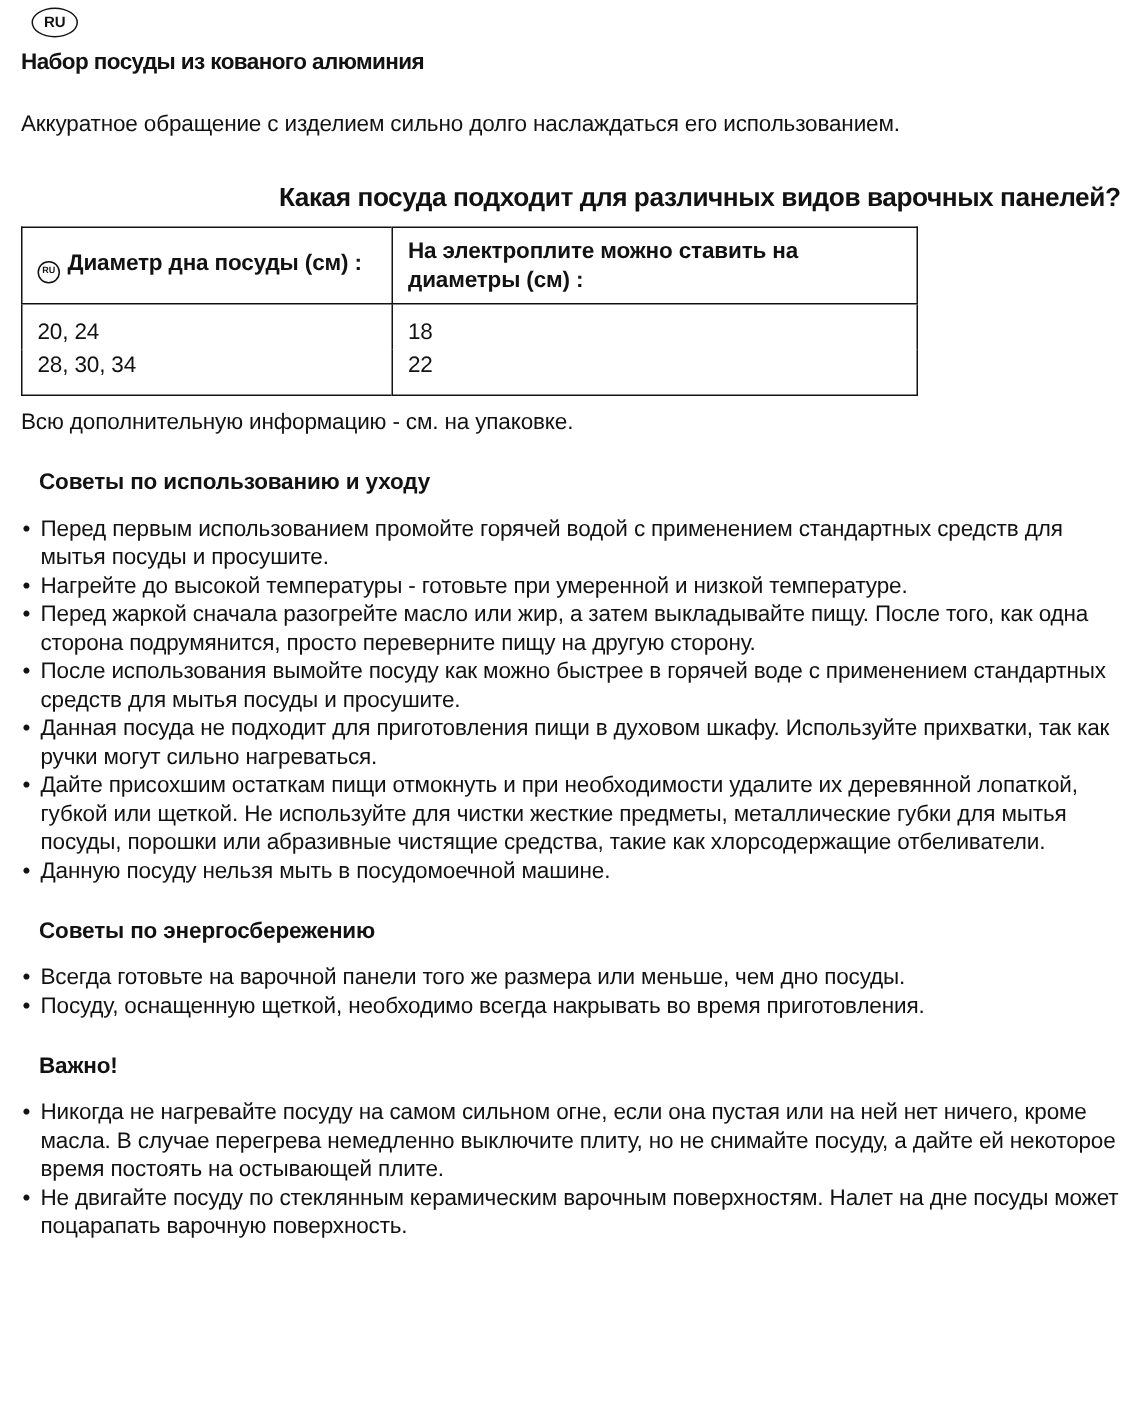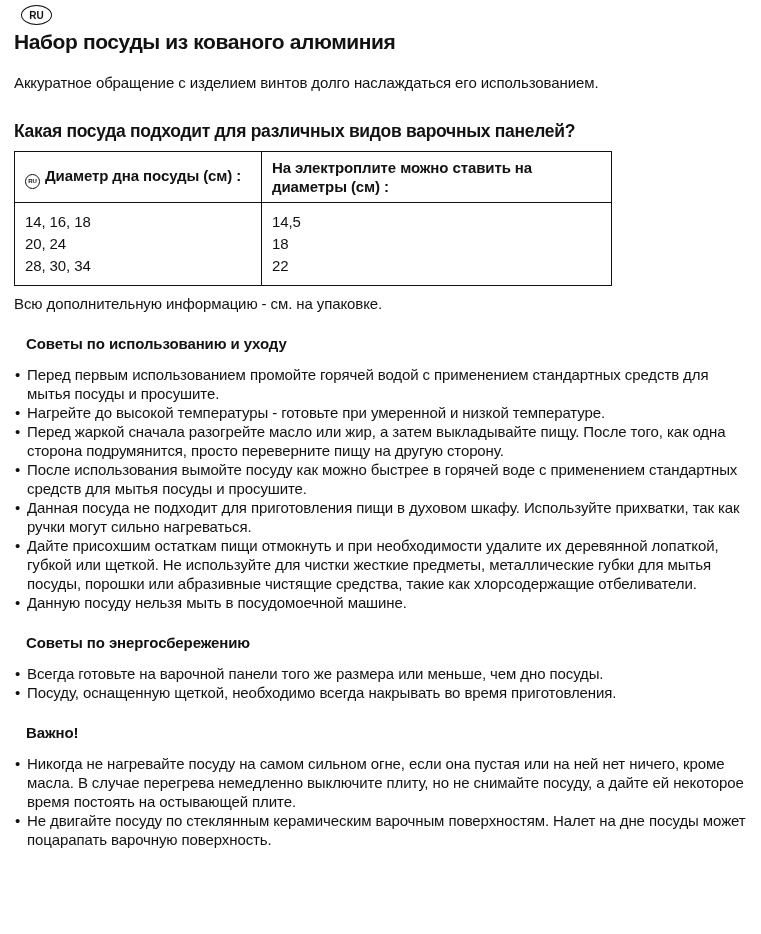--- a/index.html
+++ b/index.html
@@ -10,28 +10,28 @@
     color: #121212; font-size: 15px; line-height: 19px;
     letter-spacing: -0.1px; overflow: hidden;
   }
   
   .ru-badge {
     width: 29px; height: 18px; border: 1.7px solid #121212; border-radius: 50%;
     display: flex; align-items: center; justify-content: center;
     font-weight: bold; font-size: 10px; letter-spacing: 0; margin-left: 7px;
   }
   h1 {
-    font-size: 21px; line-height: 24px; margin: 5px 0 13px 0;
+    font-size: 15px; line-height: 24px; margin: 5px 0 13px 0;
     font-weight: bold; letter-spacing: -0.4px;
   }
   .intro-bold { font-weight: bold; margin: 0; max-width: 742px; }
   .intro { margin: 19px 0 0 0; }
   h2 {
     font-size: 17.5px; line-height: 21px; margin: 29px 0 9px 0;
-    font-weight: bold; letter-spacing: -0.3px;
+    font-weight: bold; letter-spacing: -0.3px; text-align: right;
   }
   
   .spec-table {
     width: 598px; border-collapse: collapse; border: 1.6px solid #121212;
     font-size: 15px; line-height: 19px;
   }
   .spec-table th, .spec-table td { text-align: left; font-weight: normal; }
   .spec-table th {
     font-weight: bold; padding: 6px 10px 6px 10px;
     border-bottom: 1.6px solid #121212;
@@ -58,36 +58,32 @@
 </style>
 </head>
 <body>
 
 <div class="page">
 
   <div class="ru-badge">RU</div>
 
   <h1>Набор посуды из кованого алюминия</h1>
 
-  <p class="intro">Аккуратное обращение с изделием винтов долго наслаждаться его использованием.</p>
+  <p class="intro">Аккуратное обращение с изделием сильно долго наслаждаться его использованием.</p>
 
   <h2>Какая посуда подходит для различных видов варочных панелей?</h2>
 
   <table class="spec-table">
     <thead>
       <tr>
         <th><span class="ru-badge-sm">RU</span><span>Диаметр дна посуды (см) :</span></th>
         <th>На электроплите можно ставить на диаметры (см) :</th>
       </tr>
     </thead>
     <tbody>
-      <tr>
-        <td>14, 16, 18</td>
-        <td>14,5</td>
-      </tr>
       <tr>
         <td>20, 24</td>
         <td>18</td>
       </tr>
       <tr>
         <td>28, 30, 34</td>
         <td>22</td>
       </tr>
     </tbody>
   </table>

